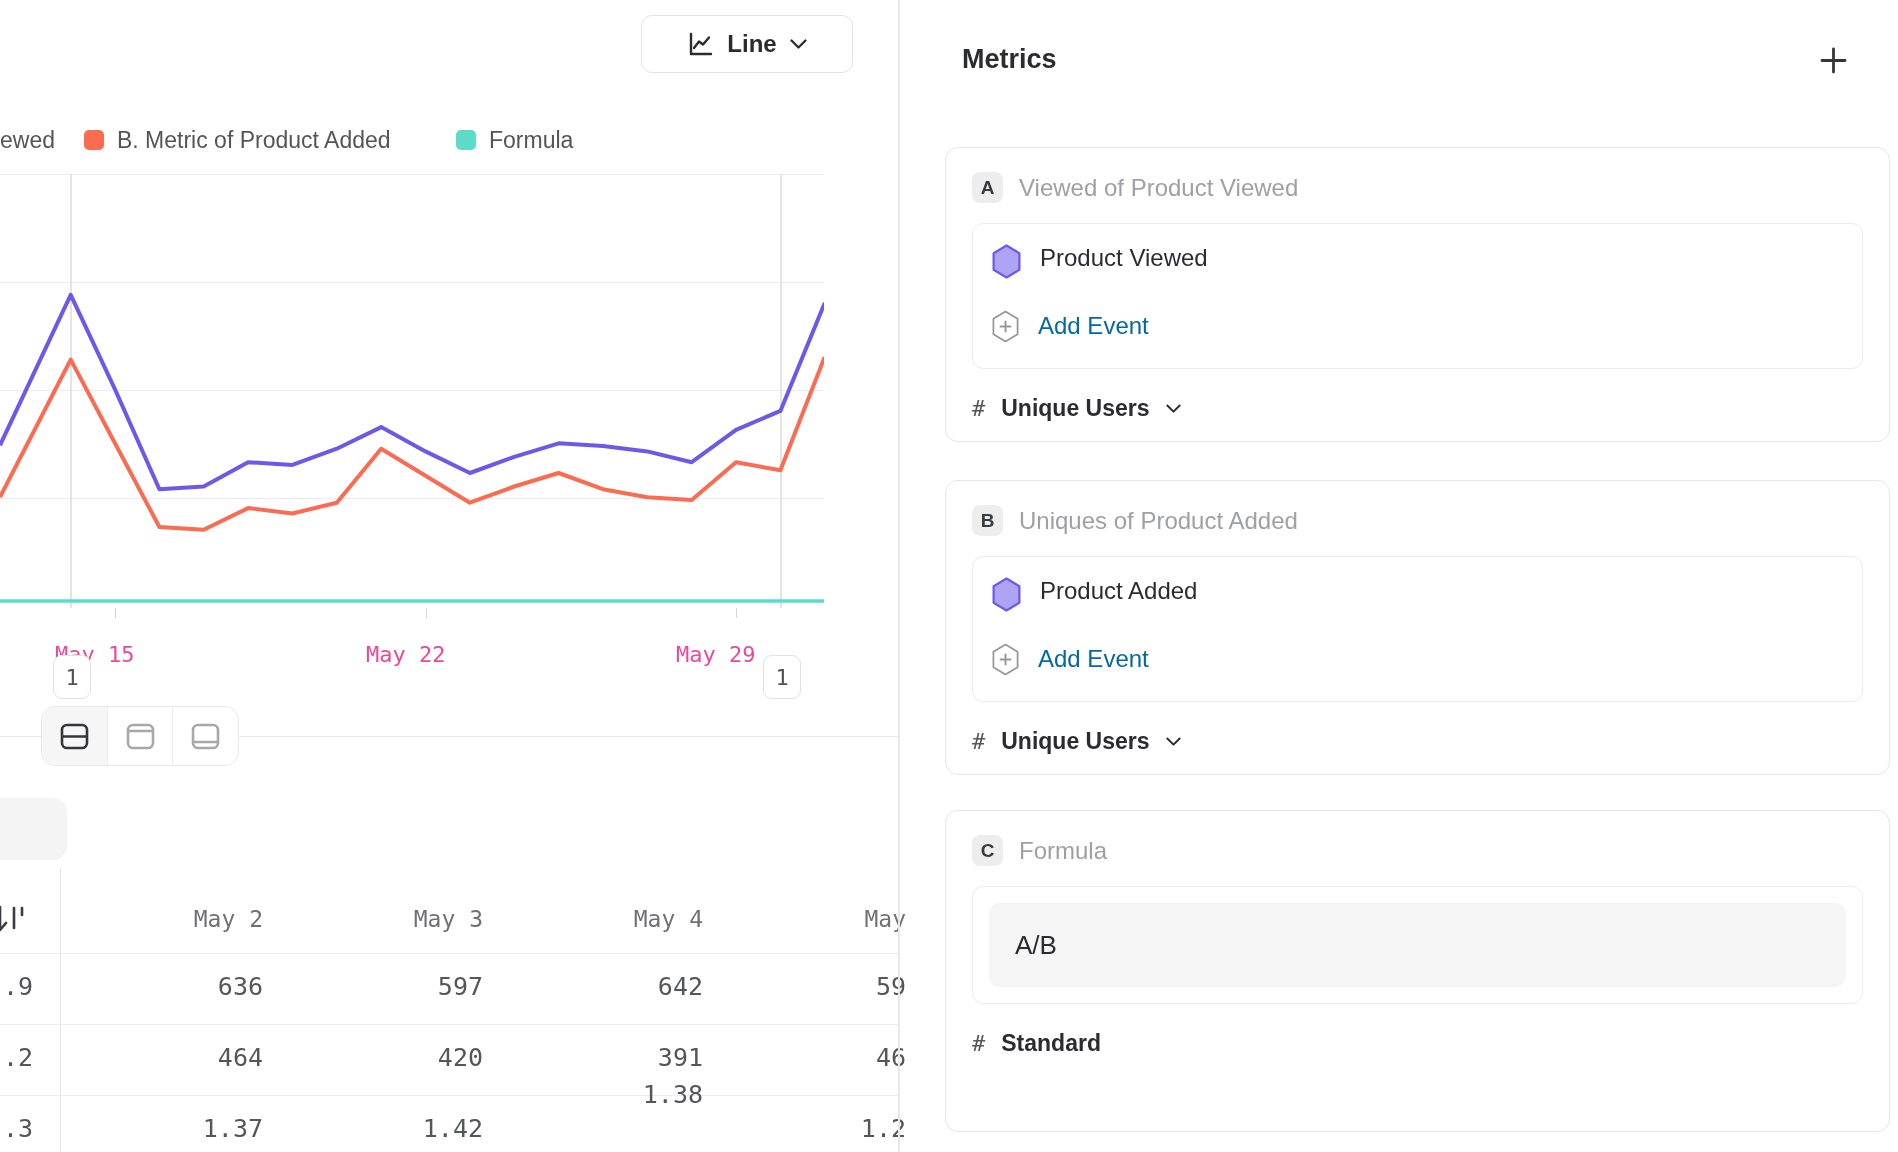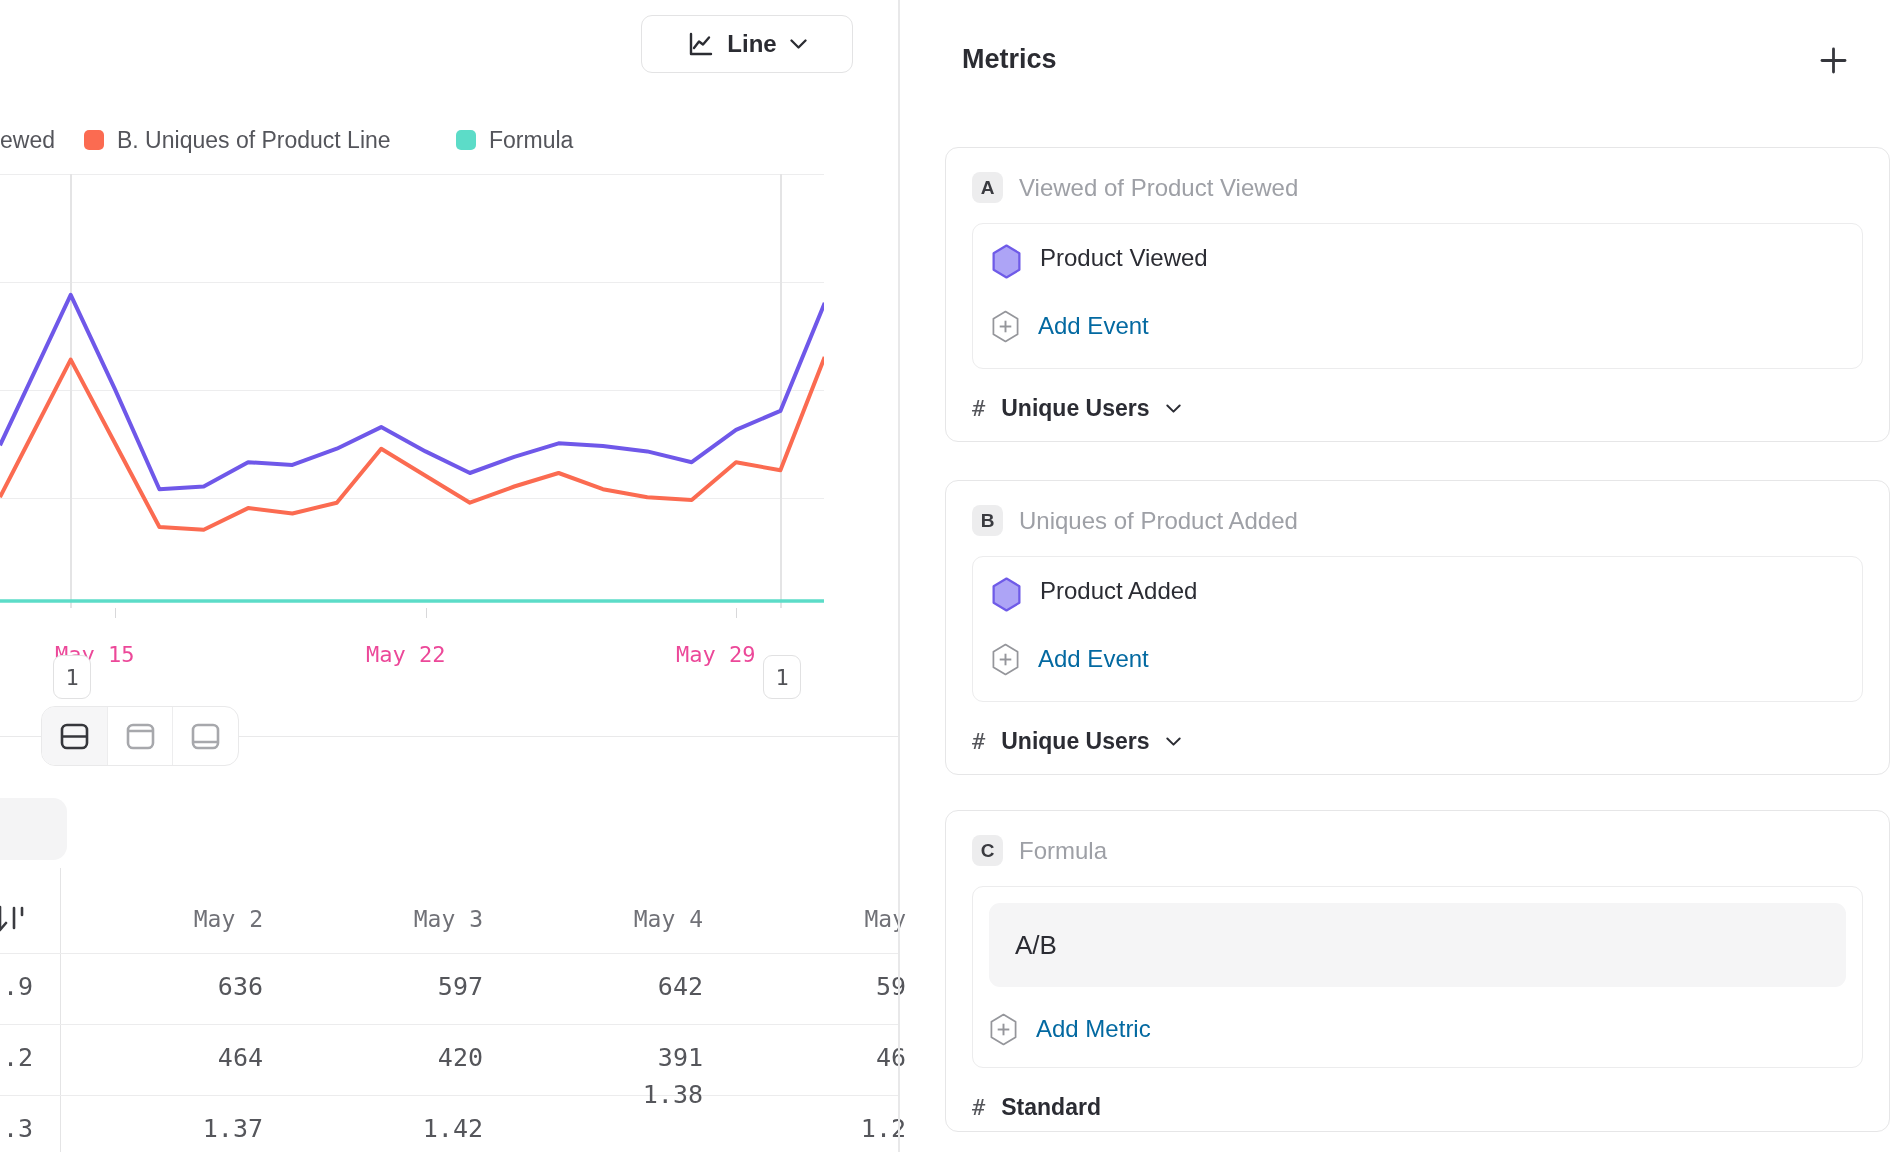--- a/index.html
+++ b/index.html
@@ -67,21 +67,21 @@
   </svg>
   <span class="lbl">Line</span>
   <svg width="17" height="11" viewBox="0 0 17 11">
     <polyline points="1.5,1.5 8.5,8.5 15.5,1.5" fill="none" stroke="#2b2c32" stroke-width="2.3" stroke-linecap="round" stroke-linejoin="round"></polyline>
   </svg>
 </div>
 
 <div class="abs legend-row" style="width:898px;">
   <span class="legend-text" style="left:0;">ewed</span>
   <span class="swatch" style="left:84px;background:#fb6b51;"></span>
-  <span class="legend-text" style="left:117px;">B. Uniques of Product Line</span>
+  <span class="legend-text" style="left:117px;">B. Metric of Product Added</span>
   <span class="swatch" style="left:456px;background:#5cdcc8;"></span>
   <span class="legend-text" style="left:489px;">Formula</span>
 </div>
 
 <div class="abs gridline" style="top:174px;"></div>
 <div class="abs gridline" style="top:282px;"></div>
 <div class="abs gridline" style="top:390px;"></div>
 <div class="abs gridline" style="top:498px;"></div>
 <div class="abs annline" style="left:70px;"></div>
 <div class="abs annline" style="left:780px;"></div>
@@ -231,26 +231,18 @@
   </div>
 </div>
 
 <div class="abs metric-card" style="top:810px;height:322px;">
   <div class="card-head">
     <div class="badge">C</div>
     <div class="card-title">Formula</div>
   </div>
   <div class="inner-box" style="padding:16px;">
     <div class="formula-input">A/B</div>
-    <div class="add-row" style="margin-top:20px;">
-      <svg width="29" height="33" viewBox="0 0 30 34">
-        <polygon points="15,1.5 27.5,9 27.5,25 15,32.5 2.5,25 2.5,9" fill="none" stroke="#95969b" stroke-width="1.8" stroke-linejoin="round"></polygon>
-        <line x1="15" y1="11" x2="15" y2="23" stroke="#95969b" stroke-width="2"></line>
-        <line x1="9" y1="17" x2="21" y2="17" stroke="#95969b" stroke-width="2"></line>
-      </svg>
-      <span class="add-label">Add Metric</span>
-    </div>
   </div>
   <div class="card-foot">
     <span class="hash mono">#</span>
     <span class="measure">Standard</span>
   </div>
 </div>
 
 </body></html>

